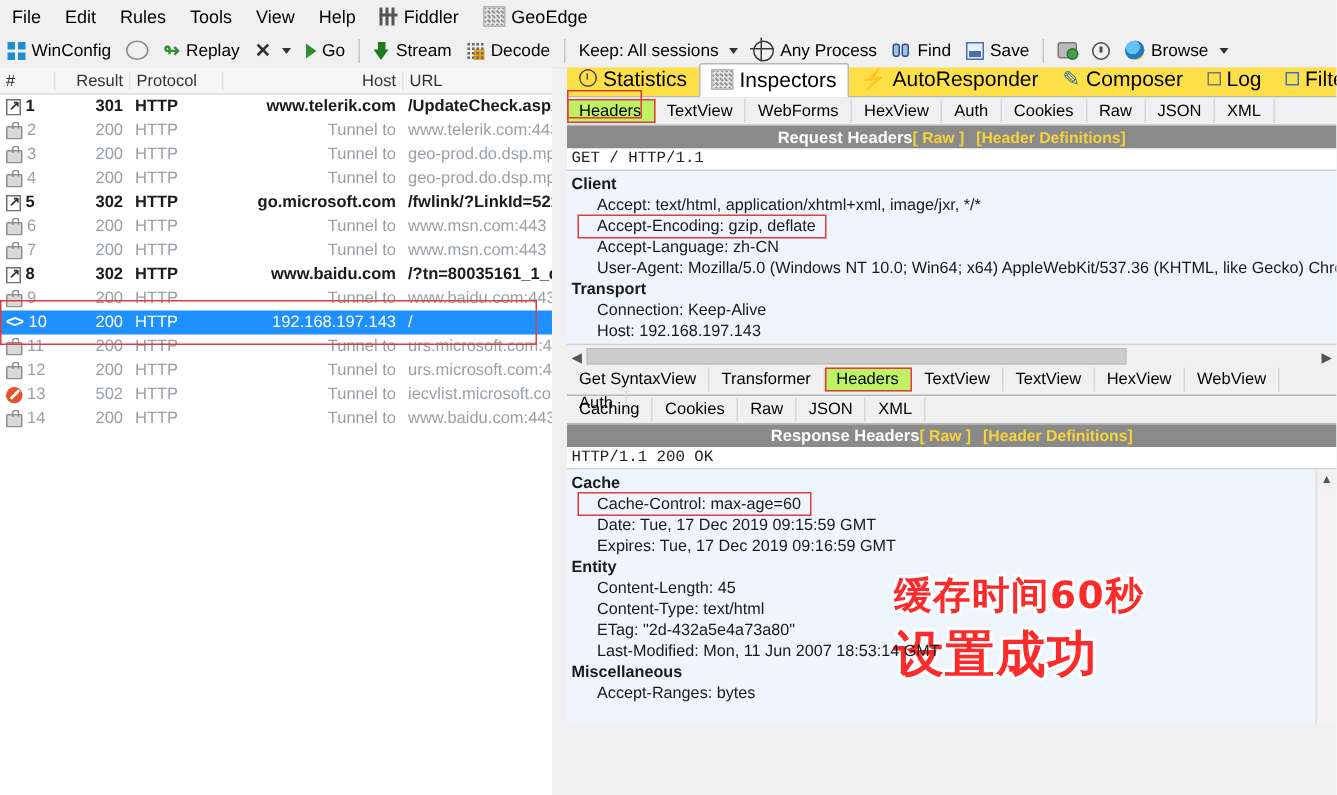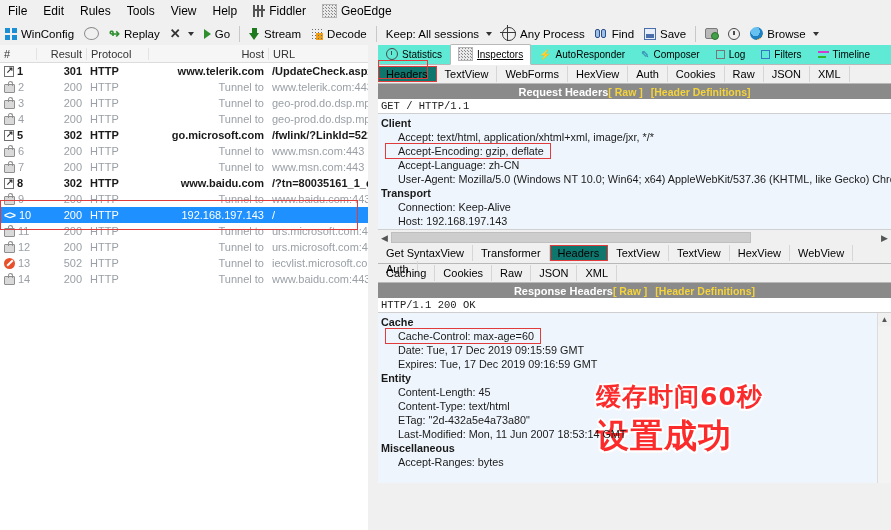--- a/index.html
+++ b/index.html
@@ -154,36 +154,36 @@
   }
   .ic-block:after{content:"";position:absolute;left:1.5px;top:4.3px;width:8px;height:2px;background:#fff;transform:rotate(-45deg);}
 
   
   .vsplit{position:absolute;left:368px;top:45px;width:10px;height:485px;background:#f0f0f0;}
 
   
   .right{position:absolute;left:378px;top:45px;width:513px;height:485px;background:#f0f0f0;}
 
   .tabstrip{
-    display:flex;align-items:flex-end;height:19px;background:#5eead4;
-    border-bottom:1px solid #b8b8b8;font-size:10px;
+    display:flex;align-items:flex-end;height:19px;background:#fde047;
+    border-bottom:1px solid #b8b8b8;font-size:14px;
   }
   .tabstrip .tab{
     padding:2px 7px 3px 7px;display:flex;align-items:center;gap:4px;white-space:nowrap;cursor:default;
     border:1px solid transparent;
   }
   .tabstrip .tab.active{
-    background:#ffffff;border:1px solid #b8b8b8;border-bottom:1px solid #ffffff;margin-bottom:-1px;border-radius:2px 2px 0 0;text-decoration:underline;
+    background:#ffffff;border:1px solid #b8b8b8;border-bottom:1px solid #ffffff;margin-bottom:-1px;border-radius:2px 2px 0 0;
   }
   .subtabs{
     display:flex;align-items:center;height:18px;background:#f0f0f0;font-size:11px;
     border-bottom:1px solid #b8b8b8;flex-wrap:wrap;
   }
   .subtabs .st{padding:2px 8px;white-space:nowrap;cursor:default;border-right:1px solid #d6d6d6;}
-  .subtabs .st.boxed{outline:1.4px solid #e23b3b;outline-offset:-1px;background:#0f766e;}
+  .subtabs .st.boxed{outline:1.4px solid #e23b3b;outline-offset:-1px;background:#bef264;}
 
   .hdrbar{
     height:15px;background:#8a8a8a;color:#ffffff;font-weight:bold;font-size:11px;
     display:flex;align-items:center;justify-content:center;padding:0 4px;
   }
   .hdrbar .links{color:#f5d33a;font-weight:bold;font-size:10.5px;display:flex;gap:8px;}
   .reqline{
     background:#ffffff;border-bottom:1px solid #cfcfcf;
     font-family:"Liberation Mono", monospace;font-size:10.5px;padding:1px 3px;color:#222;
   }

